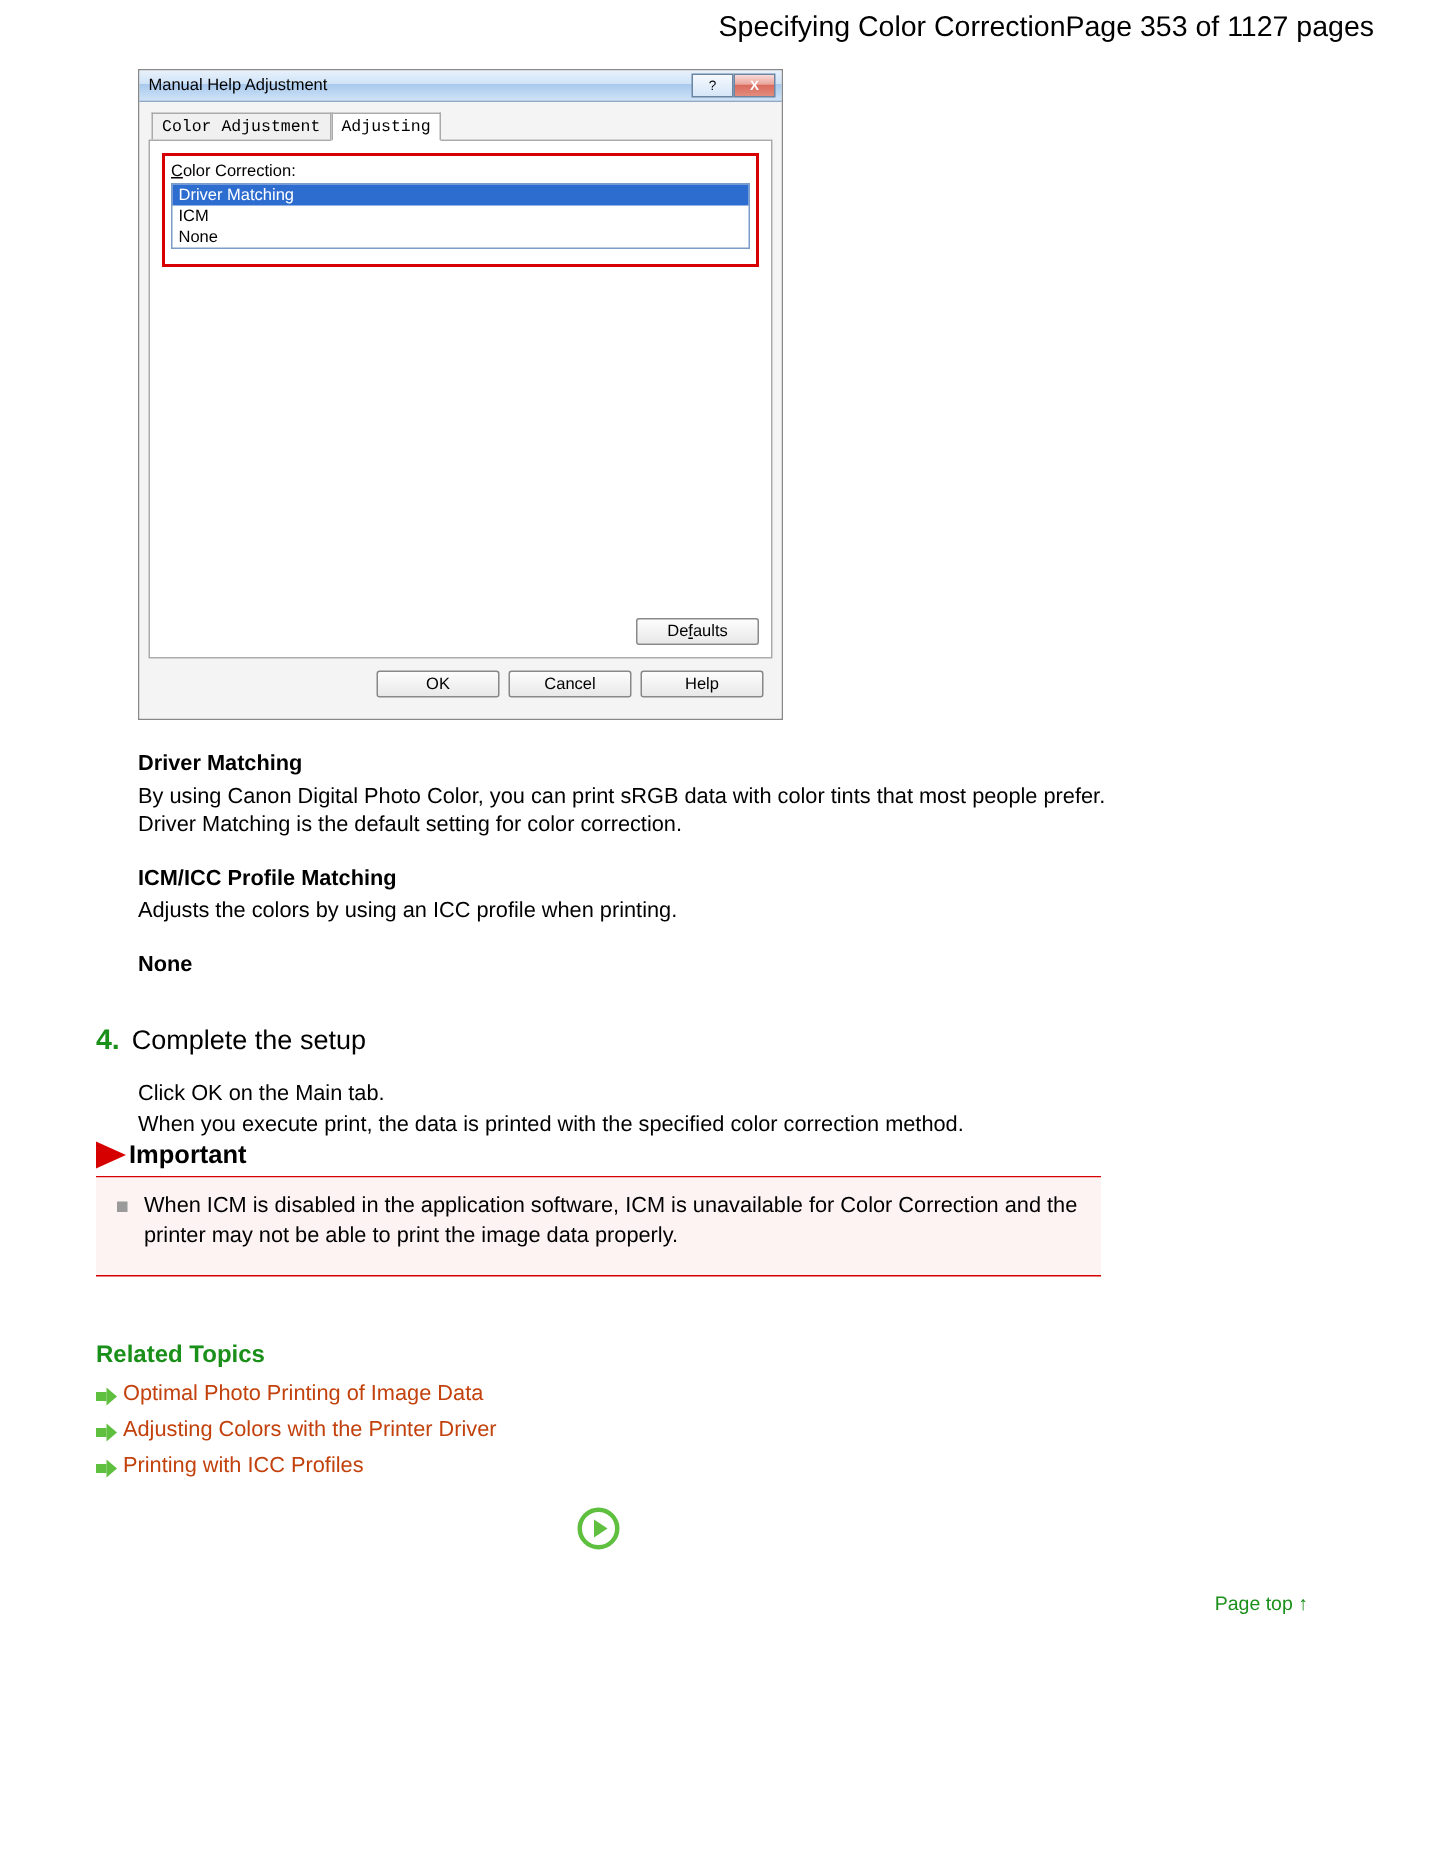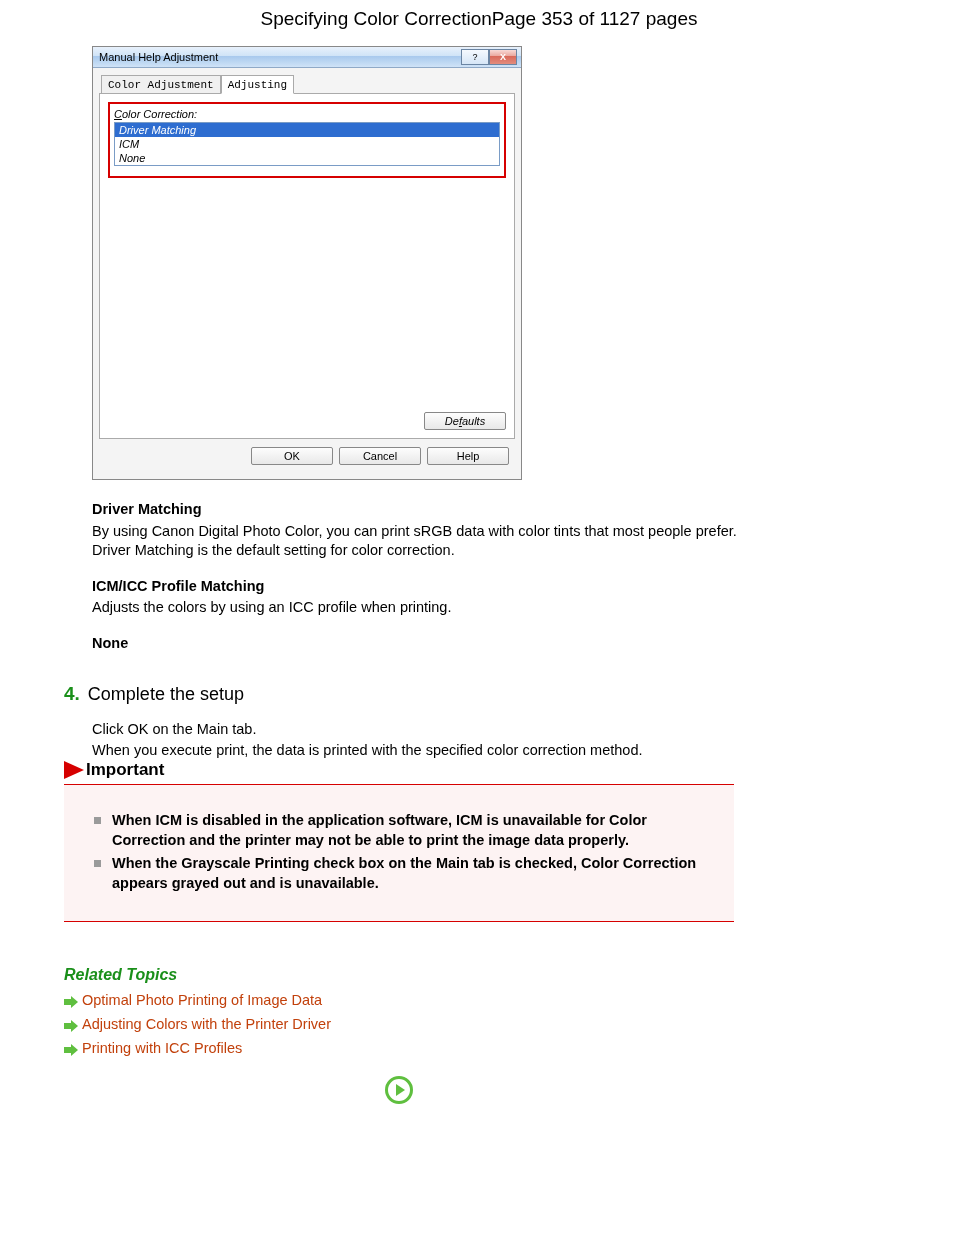--- a/index.html
+++ b/index.html
@@ -5,21 +5,21 @@
   body {
     font-family: Arial, Helvetica, sans-serif;
     margin: 0;
     padding: 0;
     background: #fff;
     color: #000;
     width: 954px;
   }
   .header {
     display: flex;
-    justify-content: center;
+    justify-content: flex-end;
     padding: 8px 38px 6px 42px;
     font-size: 19px;
     font-weight: 400;
   }
   .content {
     padding: 0 42px 40px 42px;
   }
   .dialog-wrap {
     margin-left: 50px;
     margin-top: 10px;
@@ -91,21 +91,20 @@
   .tab.active {
     background: #fff;
     border-bottom: 1px solid #fff;
     z-index: 2;
   }
   .tab-panel {
     background: #fff;
     border: 1px solid #aaa;
     padding: 8px 8px 260px 8px;
     position: relative;
-    font-style: italic;
   }
   .cc-group {
     border: 2px solid #d60000;
     padding: 4px 4px 10px 4px;
   }
   .cc-label {
     font-size: 11px;
     margin-bottom: 2px;
   }
   .cc-label u {
@@ -201,24 +200,23 @@
   .important-box {
     margin-left: 22px;
     width: 670px;
     background: #fdf3f3;
     border-bottom: 1px solid #d60000;
     padding: 10px 12px 12px 12px;
     box-sizing: border-box;
     font-size: 14.5px;
   }
   .important-box ul {
-    margin: 16px;
+    margin: 0;
     padding: 0;
     list-style: none;
-    font-weight: bold;
   }
   .important-box li {
     position: relative;
     padding-left: 20px;
     margin-bottom: 4px;
     line-height: 1.35;
   }
   .important-box li::before {
     content: "";
     position: absolute;
@@ -228,21 +226,20 @@
     height: 7px;
     background: #9a9a9a;
   }
 
   .related-head {
     margin-left: 22px;
     margin-top: 44px;
     font-weight: bold;
     color: #1a8f1a;
     font-size: 16px;
-    font-style: italic;
   }
   .related-list {
     margin-left: 22px;
     margin-top: 8px;
   }
   .related-item {
     display: flex;
     align-items: flex-end;
     color: #c2410c;
     font-size: 14.5px;
@@ -363,21 +360,20 @@
     <div>When you execute print, the data is printed with the specified color correction method.</div>
   </div>
 
   <div class="important-head">
     <div class="flag"></div>
     <div class="important-title">Important</div>
   </div>
   <div class="important-box">
     <ul>
       <li>When ICM is disabled in the application software, ICM is unavailable for Color Correction and the printer may not be able to print the image data properly.</li>
-      <li>When the Grayscale Printing check box on the Main tab is checked, Color Correction appears grayed out and is unavailable.</li>
     </ul>
   </div>
 
   <div class="related-head">Related Topics</div>
   <div class="related-list">
     <div class="related-item">
       <span class="arrow-green">
           <span class="stem"></span>
           <span class="head"></span>
         </span>
@@ -398,14 +394,18 @@
       <span>Printing with ICC Profiles</span>
     </div>
   </div>
 
   <div style="width:670px; margin-left:22px;">
     <div class="next-circle">
       <div class="next-tri"></div>
     </div>
   </div>
 
+  <div class="page-top">
+    <span>Page top</span>
+    <span class="up">↑</span>
+  </div>
 
 </div>
 
 </body></html>

